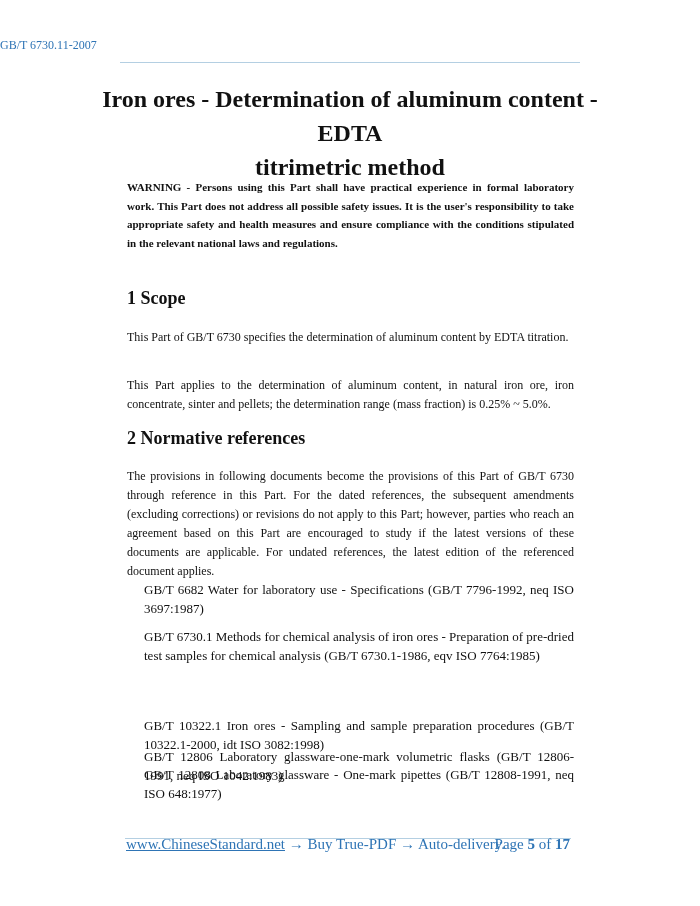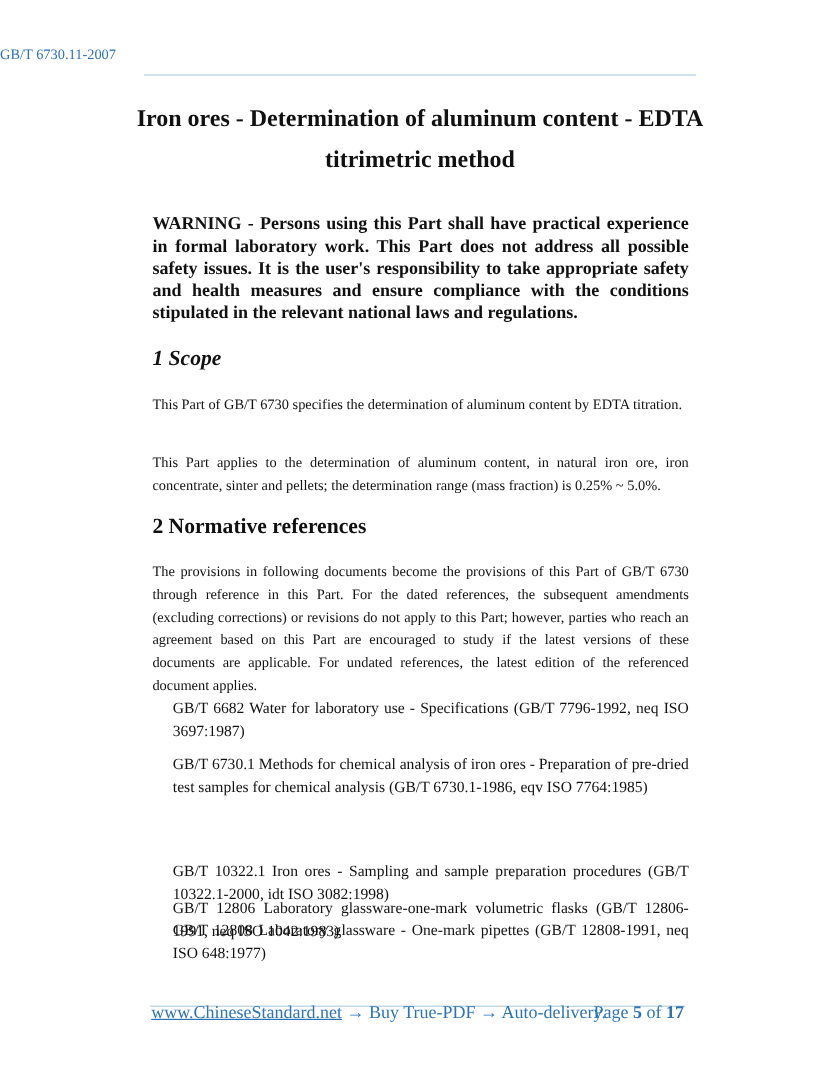--- a/index.html
+++ b/index.html
@@ -2,23 +2,23 @@
 <html><head>
 <meta charset="utf-8">
 <style>
   html, body { margin:0; padding:0; background:#ffffff; }
   body { width:700px; height:906px; position:relative; overflow:hidden;
          font-family:"Liberation Serif", serif; color:#111; }
   .page-header { position:absolute; top:38px; left:0; width:700px; text-align:left;
                  font-size:12px; color:#2e74b5; }
   .header-rule { position:absolute; top:62px; left:120px; width:460px; height:1px; background:#b4cfe2; }
   .title { position:absolute; top:82px; left:100px; width:500px; text-align:center;
-           font-weight:bold; font-size:20px; line-height:34px; }
+           font-weight:bold; font-size:24px; line-height:34px; }
   .warning { position:absolute; top:178px; left:127px; width:447px; font-weight:bold;
-             font-size:15px; line-height:18.5px; text-align:justify; }
+             font-size:11px; line-height:18.5px; text-align:justify; }
   h2 { margin:0; position:absolute; left:127px; font-size:18px; font-weight:bold; }
   .p { position:absolute; left:127px; width:447px; font-size:12px; line-height:19px; text-align:justify; }
   .ref { position:absolute; left:144px; width:430px; font-size:13px; line-height:19px; text-align:justify; }
   .footer-rule { position:absolute; top:838px; left:125px; width:446px; height:1px; background:#b4cfe2; }
   .footer { position:absolute; top:836px; left:126px; width:446px; font-size:15px; color:#2e74b5; }
   .footer a { color:#2e74b5; text-decoration:underline; }
   .footer .pg { position:absolute; right:2px; top:0; }
   .footer b { color:#2e74b5; }
 </style>
 </head>
@@ -27,21 +27,21 @@
 <div class="page-header">GB/T 6730.11-2007</div>
 <div class="header-rule"></div>
 
 <div class="title">
   <div>Iron ores - Determination of aluminum content - EDTA</div>
   <div>titrimetric method</div>
 </div>
 
 <div class="warning">WARNING - Persons using this Part shall have practical experience in formal laboratory work. This Part does not address all possible safety issues. It is the user's responsibility to take appropriate safety and health measures and ensure compliance with the conditions stipulated in the relevant national laws and regulations.</div>
 
-<h2 style="top:288px;font-style:italic;">1 Scope</h2>
+<h2 style="top:288px;">1 Scope</h2>
 <div class="p" style="top:328px;">This Part of GB/T 6730 specifies the determination of aluminum content by EDTA titration.</div>
 <div class="p" style="top:376px;">This Part applies to the determination of aluminum content, in natural iron ore, iron concentrate, sinter and pellets; the determination range (mass fraction) is 0.25% ~ 5.0%.</div>
 
 <h2 style="top:428px;">2 Normative references</h2>
 <div class="p" style="top:467px;">The provisions in following documents become the provisions of this Part of GB/T 6730 through reference in this Part. For the dated references, the subsequent amendments (excluding corrections) or revisions do not apply to this Part; however, parties who reach an agreement based on this Part are encouraged to study if the latest versions of these documents are applicable. For undated references, the latest edition of the referenced document applies.</div>
 
 <div class="ref" style="top:580px;">GB/T 6682 Water for laboratory use - Specifications (GB/T 7796-1992, neq ISO 3697:1987)</div>
 <div class="ref" style="top:627px;">GB/T 6730.1 Methods for chemical analysis of iron ores - Preparation of pre-dried test samples for chemical analysis (GB/T 6730.1-1986, eqv ISO 7764:1985)</div>
 <div class="ref" style="top:673px;margin-top:43px;">GB/T 10322.1 Iron ores - Sampling and sample preparation procedures (GB/T 10322.1-2000, idt ISO 3082:1998)</div>
 <div class="ref" style="top:719px;margin-top:28px;">GB/T 12806 Laboratory glassware-one-mark volumetric flasks (GB/T 12806-1991, neq ISO 1042:1983)</div>

